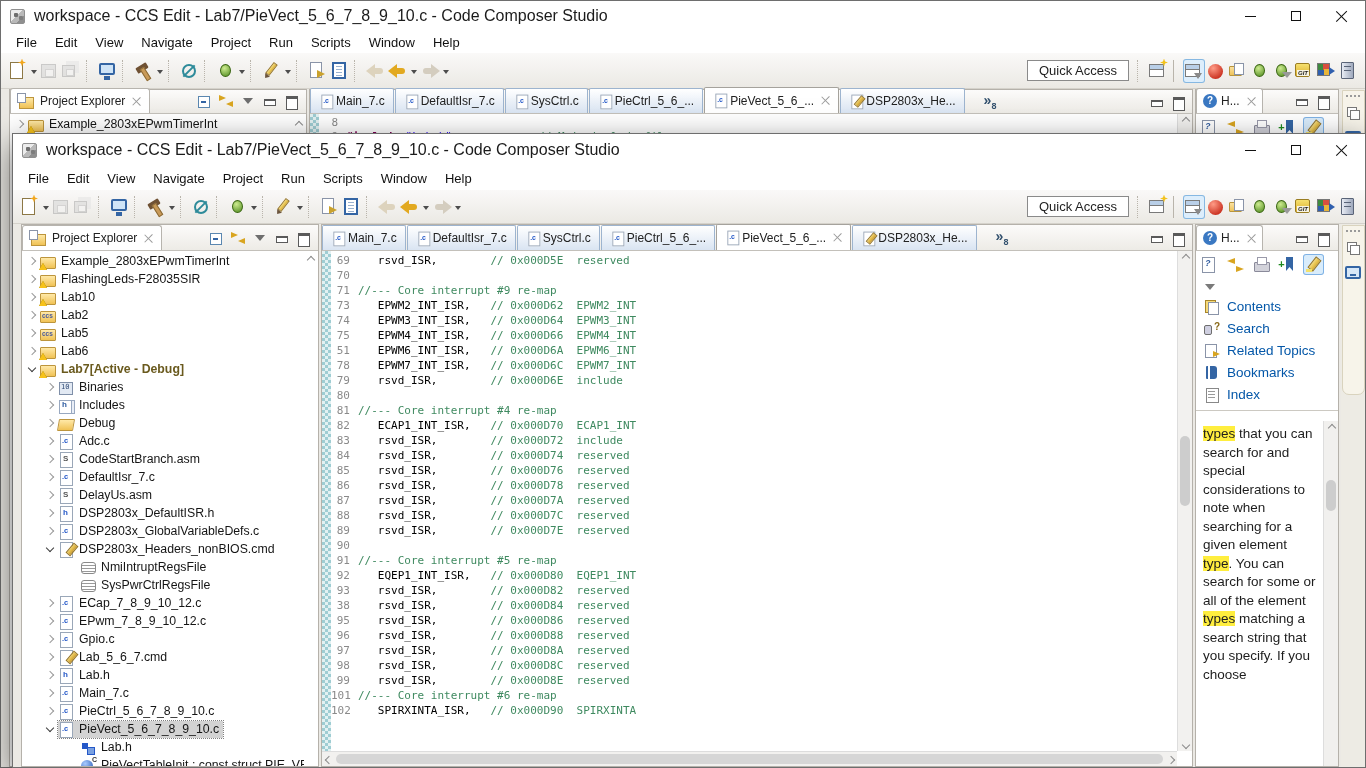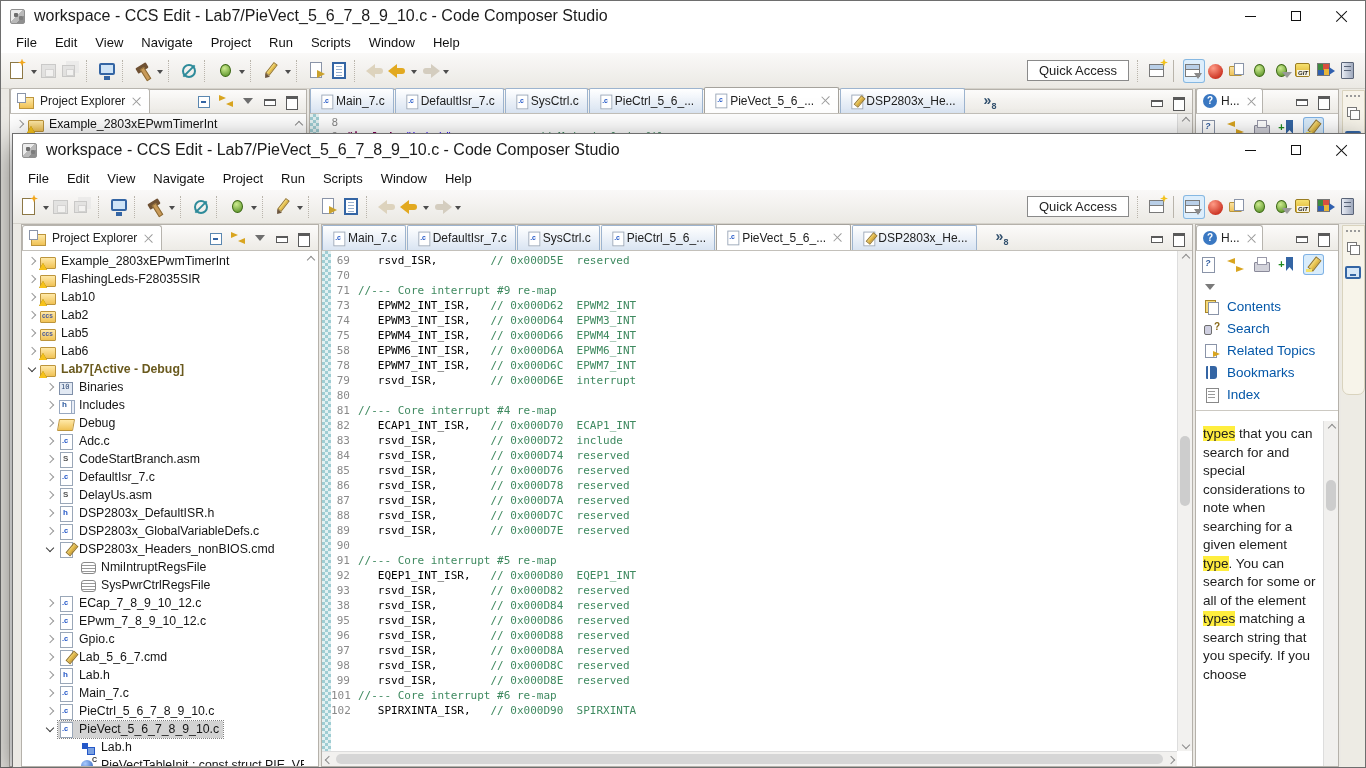--- a/index.html
+++ b/index.html
@@ -1247,27 +1247,27 @@
             <div class="cl">
                 <span class="n">73</span><span class="c">   EPWM2_INT_ISR,   </span><span class="m">// 0x000D62  EPWM2_INT</span>
               </div>
             <div class="cl">
                 <span class="n">74</span><span class="c">   EPWM3_INT_ISR,   </span><span class="m">// 0x000D64  EPWM3_INT</span>
               </div>
             <div class="cl">
                 <span class="n">75</span><span class="c">   EPWM4_INT_ISR,   </span><span class="m">// 0x000D66  EPWM4_INT</span>
               </div>
             <div class="cl">
-                <span class="n">58</span><span class="c">   EPWM6_INT_ISR,   </span><span class="m">// 0x000D6A  EPWM6_INT</span>
+                <span class="n">51</span><span class="c">   EPWM6_INT_ISR,   </span><span class="m">// 0x000D6A  EPWM6_INT</span>
               </div>
             <div class="cl">
                 <span class="n">78</span><span class="c">   EPWM7_INT_ISR,   </span><span class="m">// 0x000D6C  EPWM7_INT</span>
               </div>
             <div class="cl">
-                <span class="n">79</span><span class="c">   rsvd_ISR,        </span><span class="m">// 0x000D6E  interrupt</span>
+                <span class="n">79</span><span class="c">   rsvd_ISR,        </span><span class="m">// 0x000D6E  include</span>
               </div>
             <div class="cl">
                 <span class="n">80</span><span class="c"></span><span class="m"></span>
               </div>
             <div class="cl">
                 <span class="n">81</span><span class="c"></span><span class="m">//--- Core interrupt #4 re-map</span>
               </div>
             <div class="cl">
                 <span class="n">82</span><span class="c">   ECAP1_INT_ISR,   </span><span class="m">// 0x000D70  ECAP1_INT</span>
               </div>

